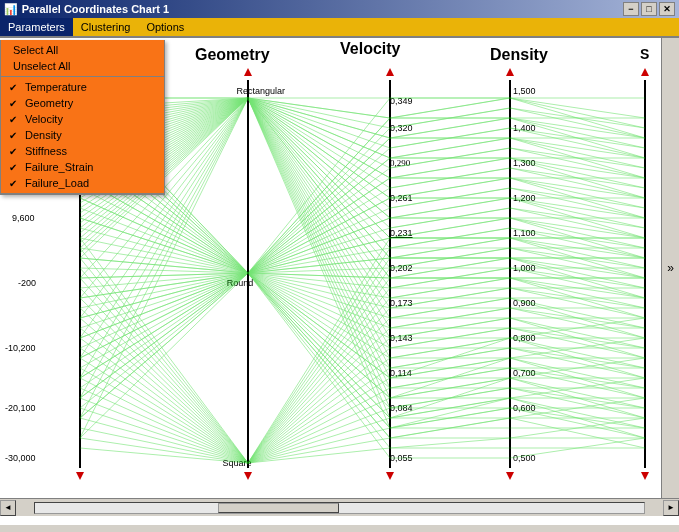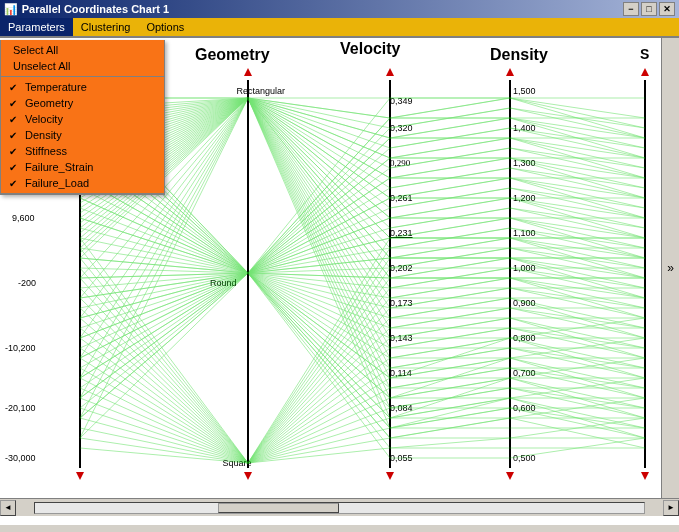--- a/index.html
+++ b/index.html
@@ -209,21 +209,21 @@
 
     <div class="axis-tick" style="left:5px;top:50px;">29,400</div>
     <div class="axis-tick" style="left:5px;top:110px;">19,500</div>
     <div class="axis-tick" style="left:12px;top:175px;">9,600</div>
     <div class="axis-tick" style="left:18px;top:240px;">-200</div>
     <div class="axis-tick" style="left:5px;top:305px;">-10,200</div>
     <div class="axis-tick" style="left:5px;top:365px;">-20,100</div>
     <div class="axis-tick" style="left:5px;top:415px;">-30,000</div>
 
     <div class="axis-tick" style="left:195px;top:48px;width:90px;">Rectangular</div>
-    <div class="axis-tick" style="left:210px;top:240px;text-align:left;width:60px;">Round</div>
+    <div class="axis-tick" style="left:210px;top:240px;text-align:center;width:60px;">Round</div>
     <div class="axis-tick" style="left:207px;top:420px;text-align:center;width:60px;">Square</div>
 
     <div class="axis-tick" style="left:390px;top:48px;margin-top:10px;">0,349</div>
     <div class="axis-tick" style="left:390px;top:85px;">0,320</div>
     <div class="axis-tick" style="left:390px;top:120px;font-family:Liberation Serif, serif;">0,290</div>
     <div class="axis-tick" style="left:390px;top:155px;">0,261</div>
     <div class="axis-tick" style="left:390px;top:190px;text-decoration:underline;">0,231</div>
     <div class="axis-tick" style="left:390px;top:225px;">0,202</div>
     <div class="axis-tick" style="left:390px;top:260px;">0,173</div>
     <div class="axis-tick" style="left:390px;top:295px;">0,143</div>

